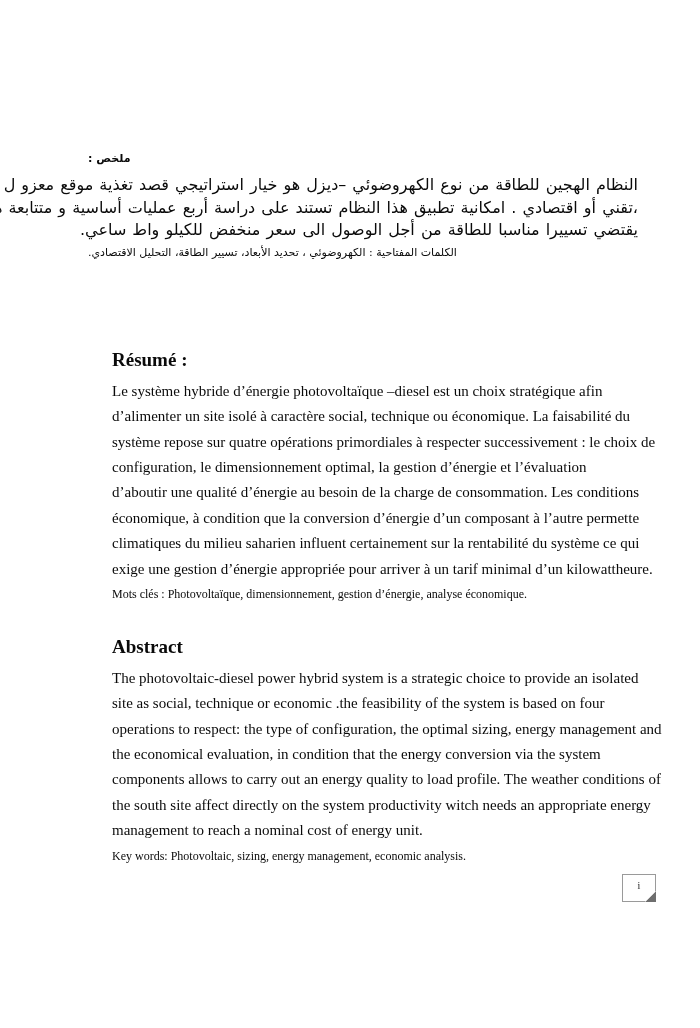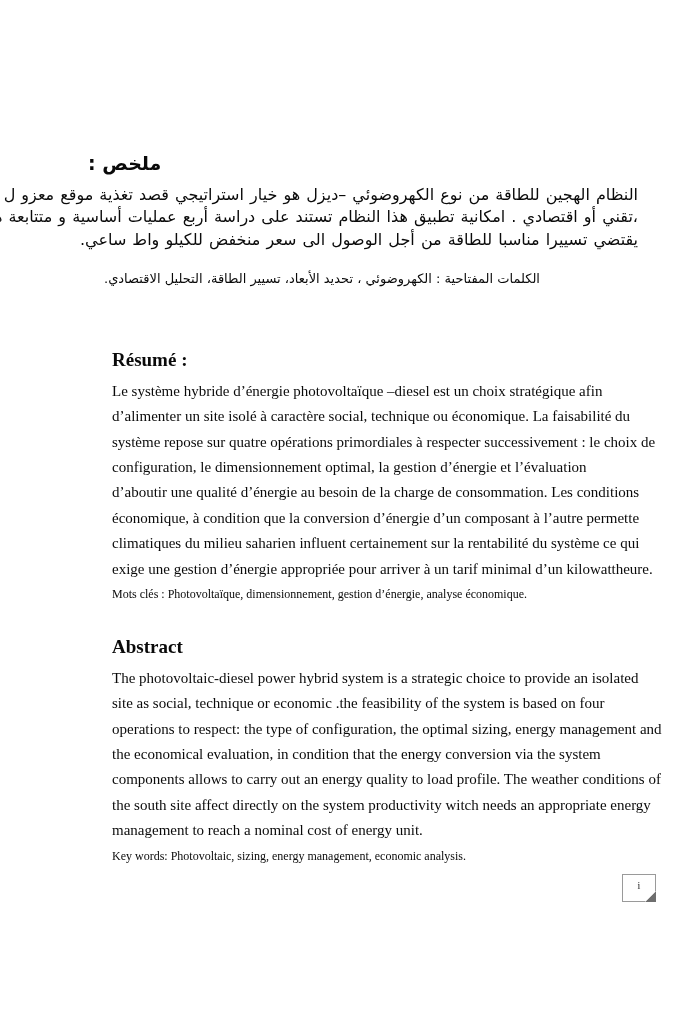--- a/index.html
+++ b/index.html
@@ -30,21 +30,21 @@
     left: 88px;
     top: 152px;
     width: 550px;
     direction: rtl;
     text-align: justify;
     text-align-last: left;
   }
   .arabic-heading {
     font-family: "DejaVu Sans", "Liberation Sans", sans-serif;
     font-weight: bold;
-    font-size: 19px;
+    font-size: 11px;
     text-align: center;
     margin: 0 0 9px 0;
     line-height: 1.2;
     letter-spacing: 0;
   }
   .arabic-body {
     font-family: "DejaVu Sans", "Liberation Sans", sans-serif;
     font-size: 16px;
     line-height: 22.6px;
     margin: 0;
@@ -54,23 +54,23 @@
   }
   .arabic-line {
     display: block;
     white-space: nowrap;
   }
   .arabic-line.center-ish {
     text-align: center;
   }
   .arabic-keywords {
     font-family: "DejaVu Sans", "Liberation Sans", sans-serif;
-    font-size: 13px;
+    font-size: 11px;
     line-height: 22.6px;
-    margin: 16px;
+    margin: 0;
     text-align: center;
     white-space: nowrap;
   }
 
   
   .latin-section {
     position: absolute;
     left: 112px;
     width: 526px;
   }

